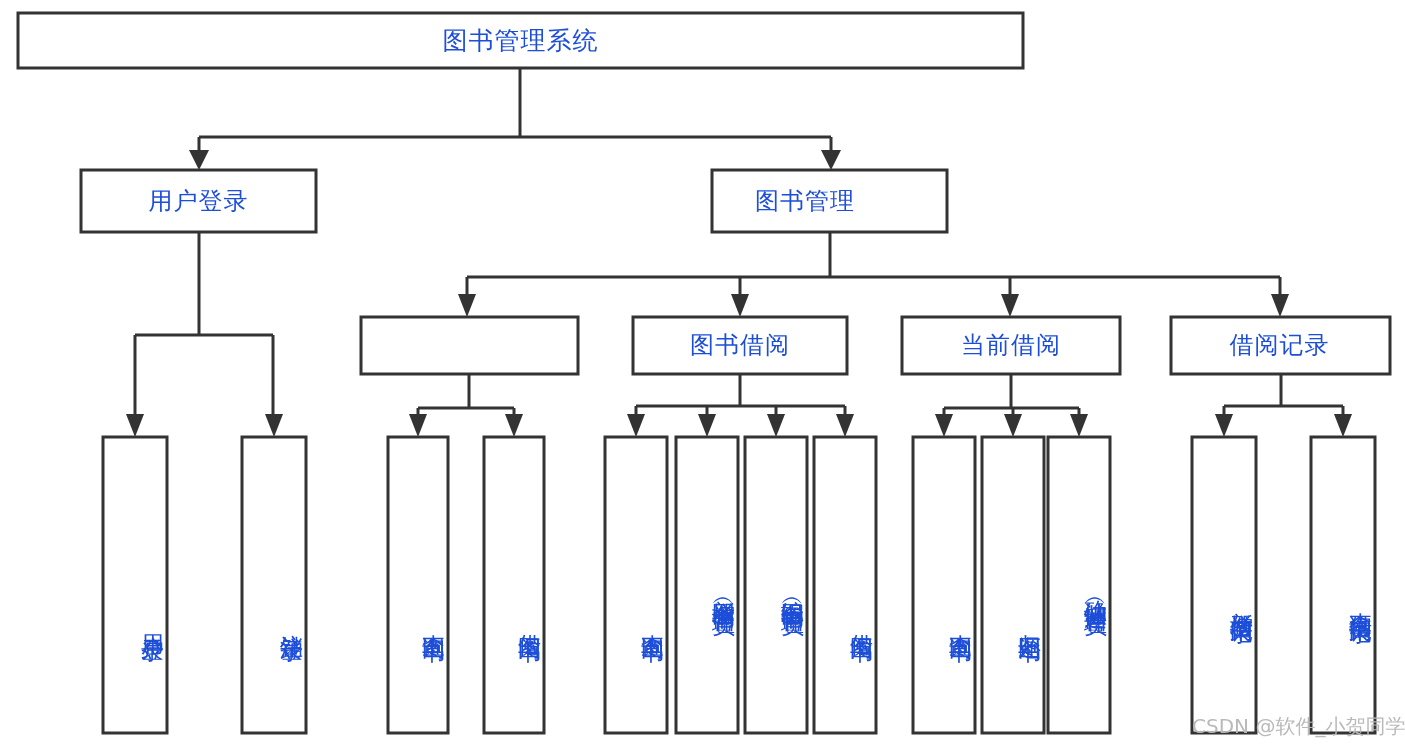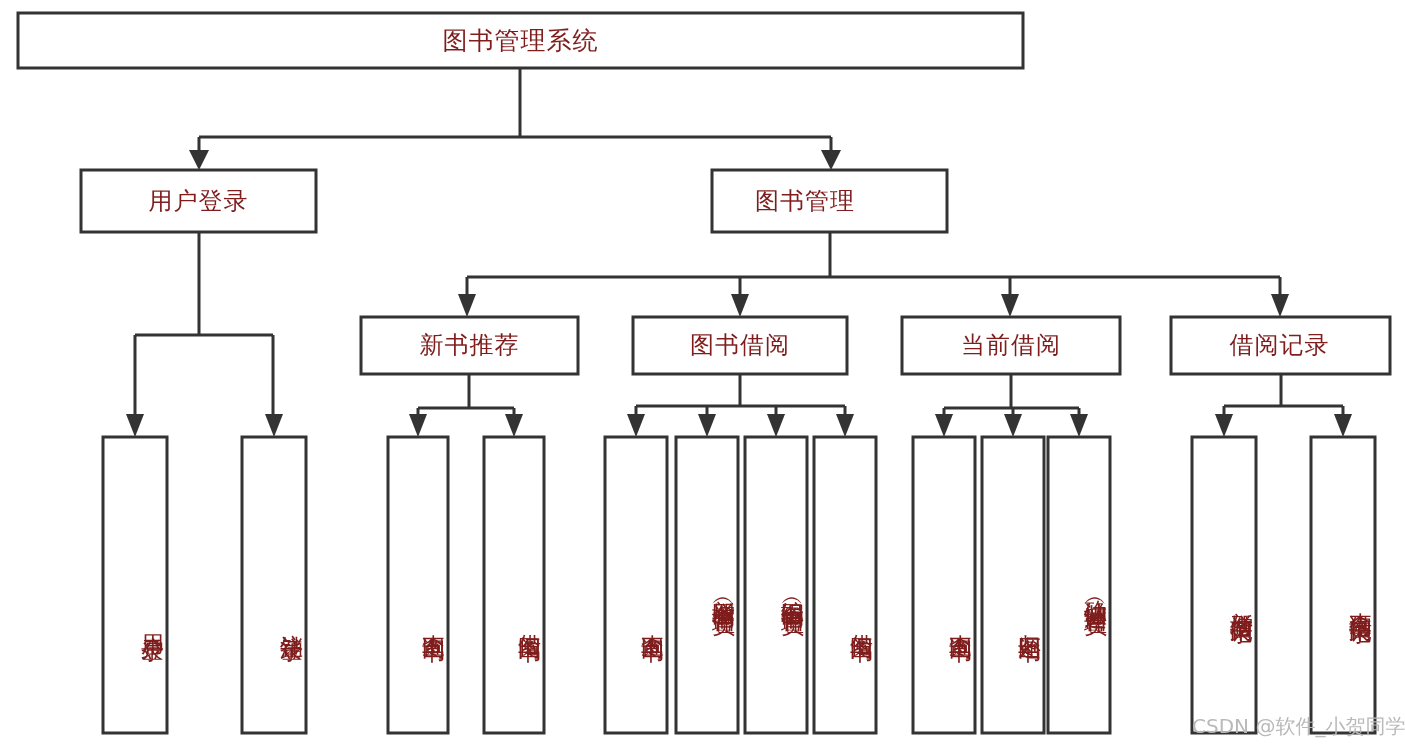--- a/index.html
+++ b/index.html
@@ -37,21 +37,21 @@
   }
   .arrow-head {
     fill: #333333;
     stroke: none;
   }
   .node-label {
     position: absolute;
     display: flex;
     align-items: center;
     justify-content: center;
-    color: #7f1d1d;
+    color: #1d4ed8;
     font-family: "DejaVu Sans", "Liberation Sans", sans-serif;
     pointer-events: none;
     text-align: center;
   }
   .node-label.horizontal {
     font-size: 24px;
     line-height: 1.1;
     letter-spacing: 1px;
   }
   .node-label.horizontal.root {
@@ -172,21 +172,20 @@
     <path class="connector" d="M 1343 406 L 1343 418"></path>
     <polygon class="arrow-head" points="1215,414 1233,414 1224,437"></polygon>
     <polygon class="arrow-head" points="1334,414 1352,414 1343,437"></polygon>
   </svg>
 
   <div class="node-label horizontal root" style="left:18px; top:13px; width:1005px; height:55px;">图书管理系统</div>
 
   <div class="node-label horizontal" style="left:81px; top:170px; width:235px; height:62px;">用户登录</div>
   <div class="node-label horizontal" style="left:712px; top:170px; width:186px; height:62px;">图书管理</div>
 
-  <div class="node-label horizontal" style="left:361px; top:317px; width:217px; height:57px;">新书推荐</div>
   <div class="node-label horizontal" style="left:633px; top:317px; width:214px; height:57px;">图书借阅</div>
   <div class="node-label horizontal" style="left:902px; top:317px; width:218px; height:57px;">当前借阅</div>
   <div class="node-label horizontal" style="left:1171px; top:317px; width:217px; height:57px;">借阅记录</div>
 
   <div class="node-label vertical" style="left:103px; top:500px; width:64px; height:233px;">用户登录</div>
   <div class="node-label vertical" style="left:242px; top:500px; width:64px; height:233px;">注销登录</div>
 
   <div class="node-label vertical" style="left:388px; top:500px; width:60px; height:233px;">查询图书</div>
   <div class="node-label vertical" style="left:484px; top:500px; width:60px; height:233px;">借阅图书</div>
 

